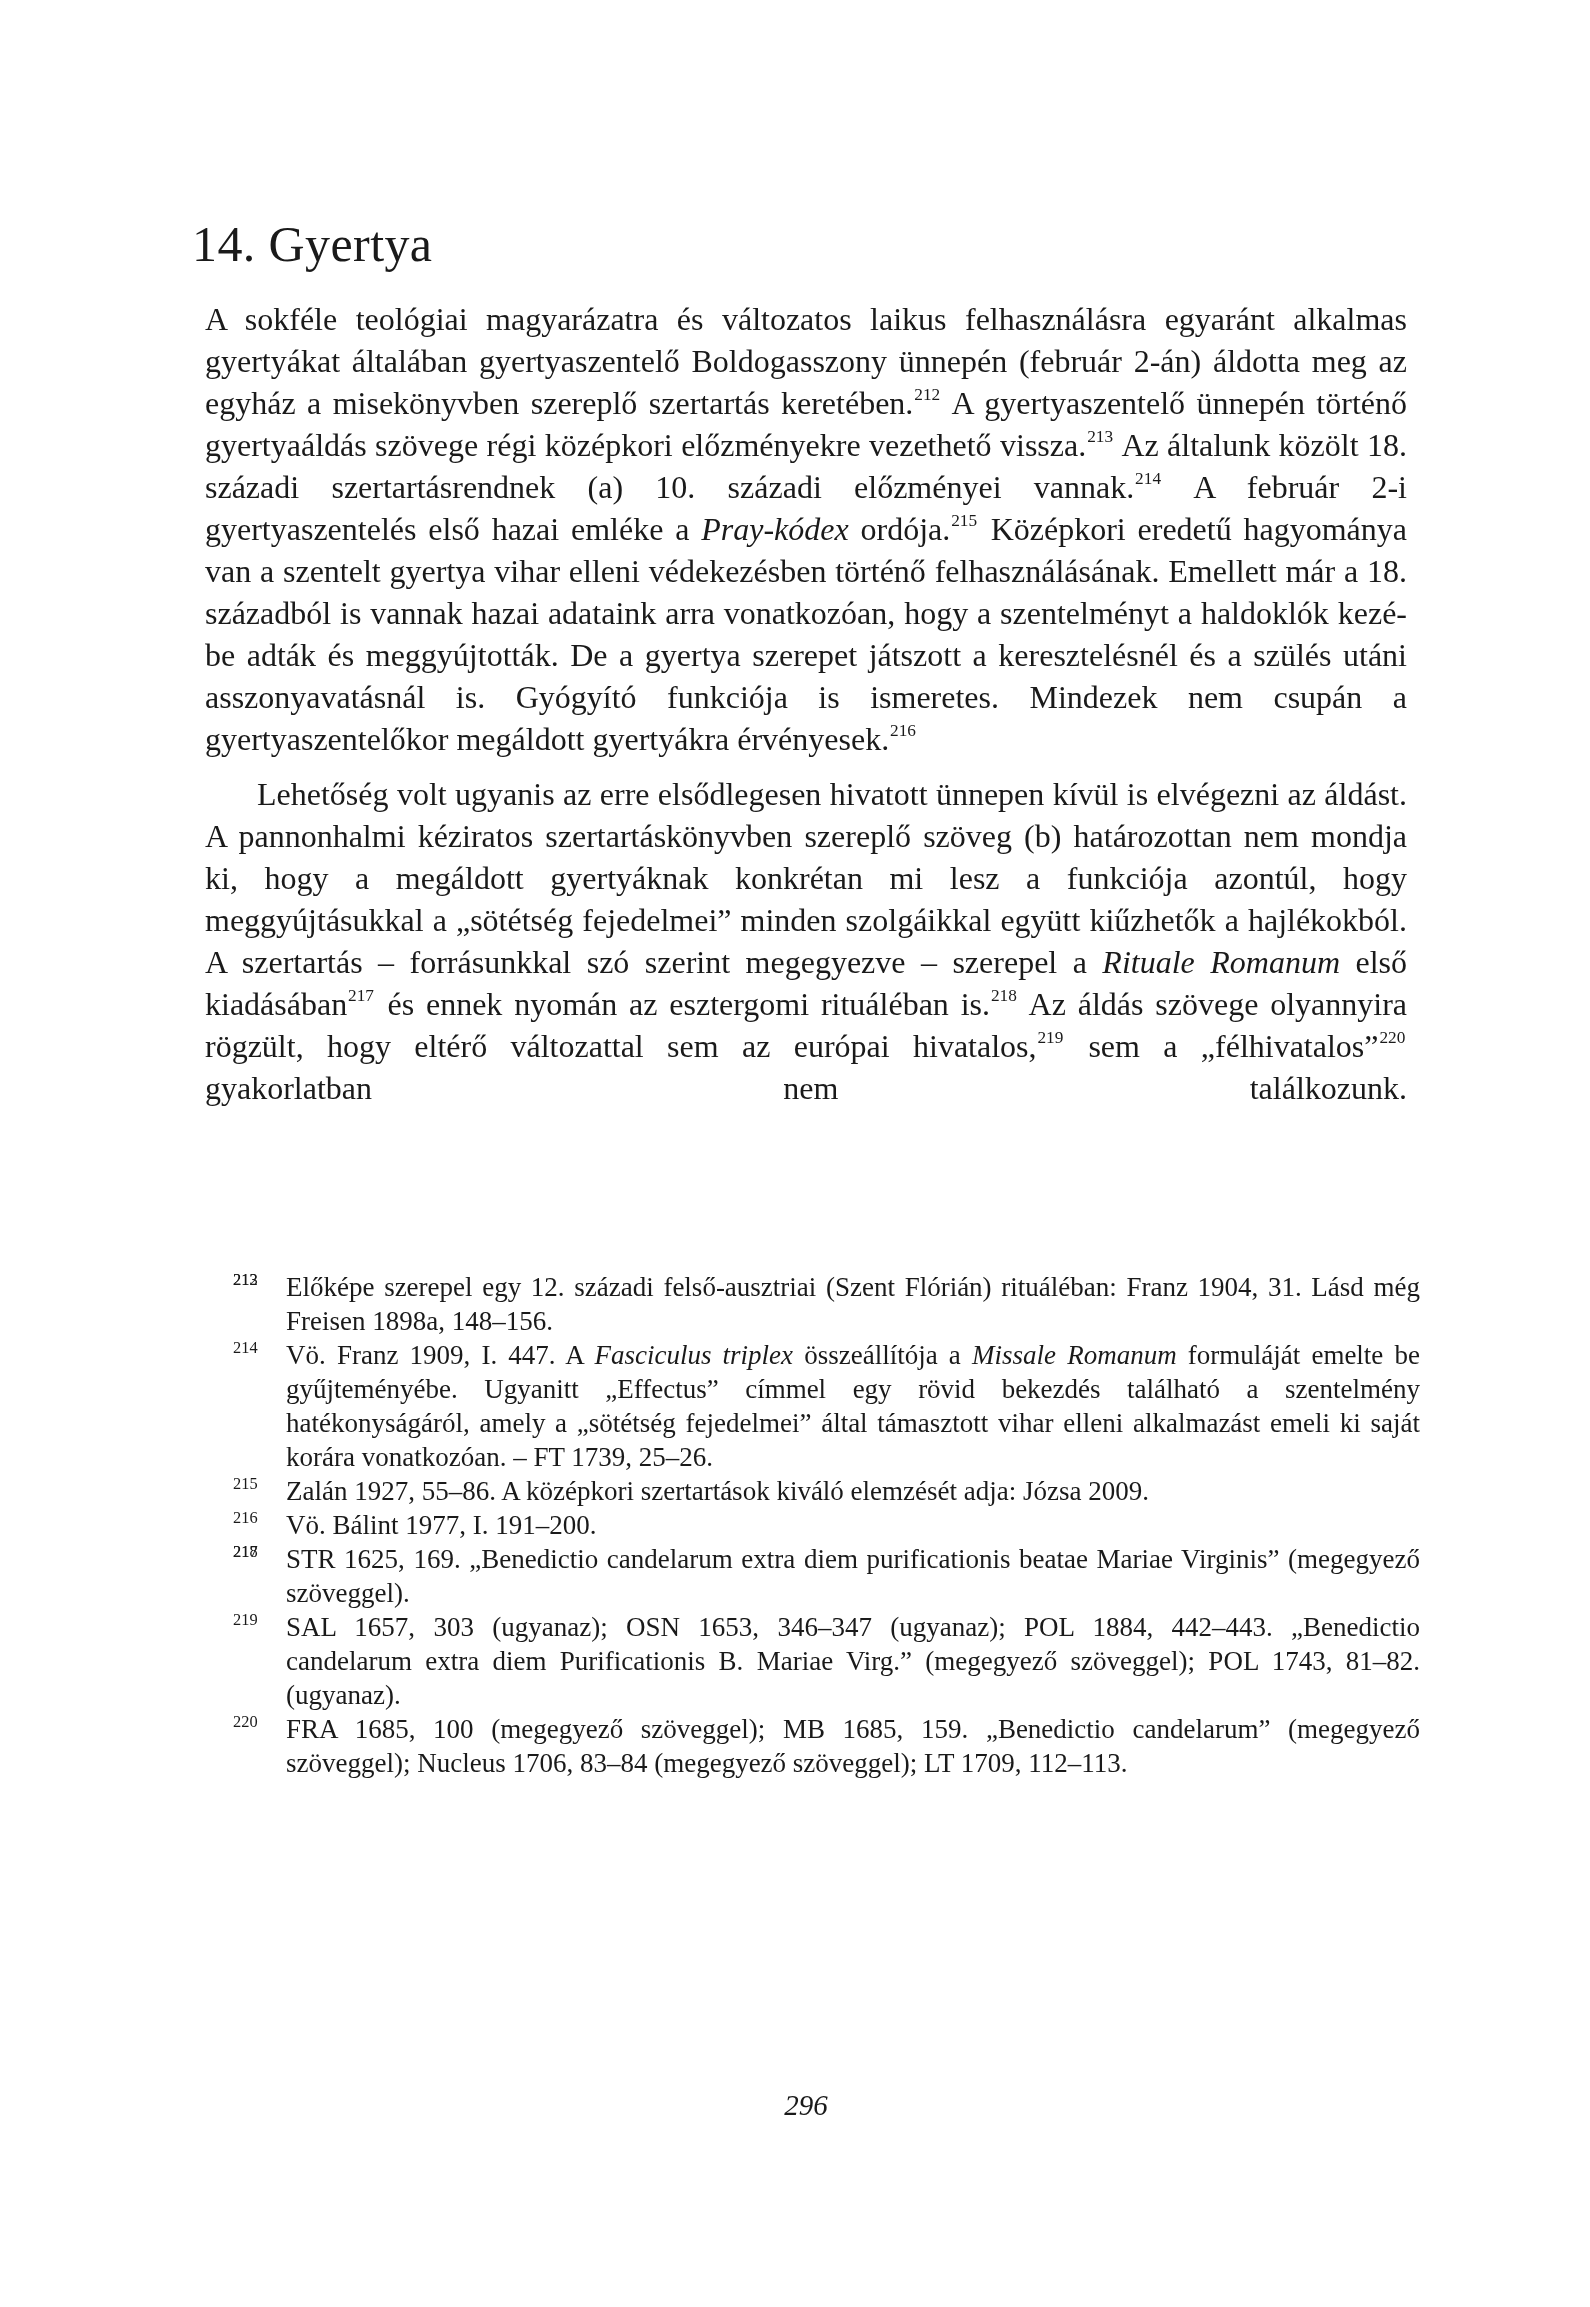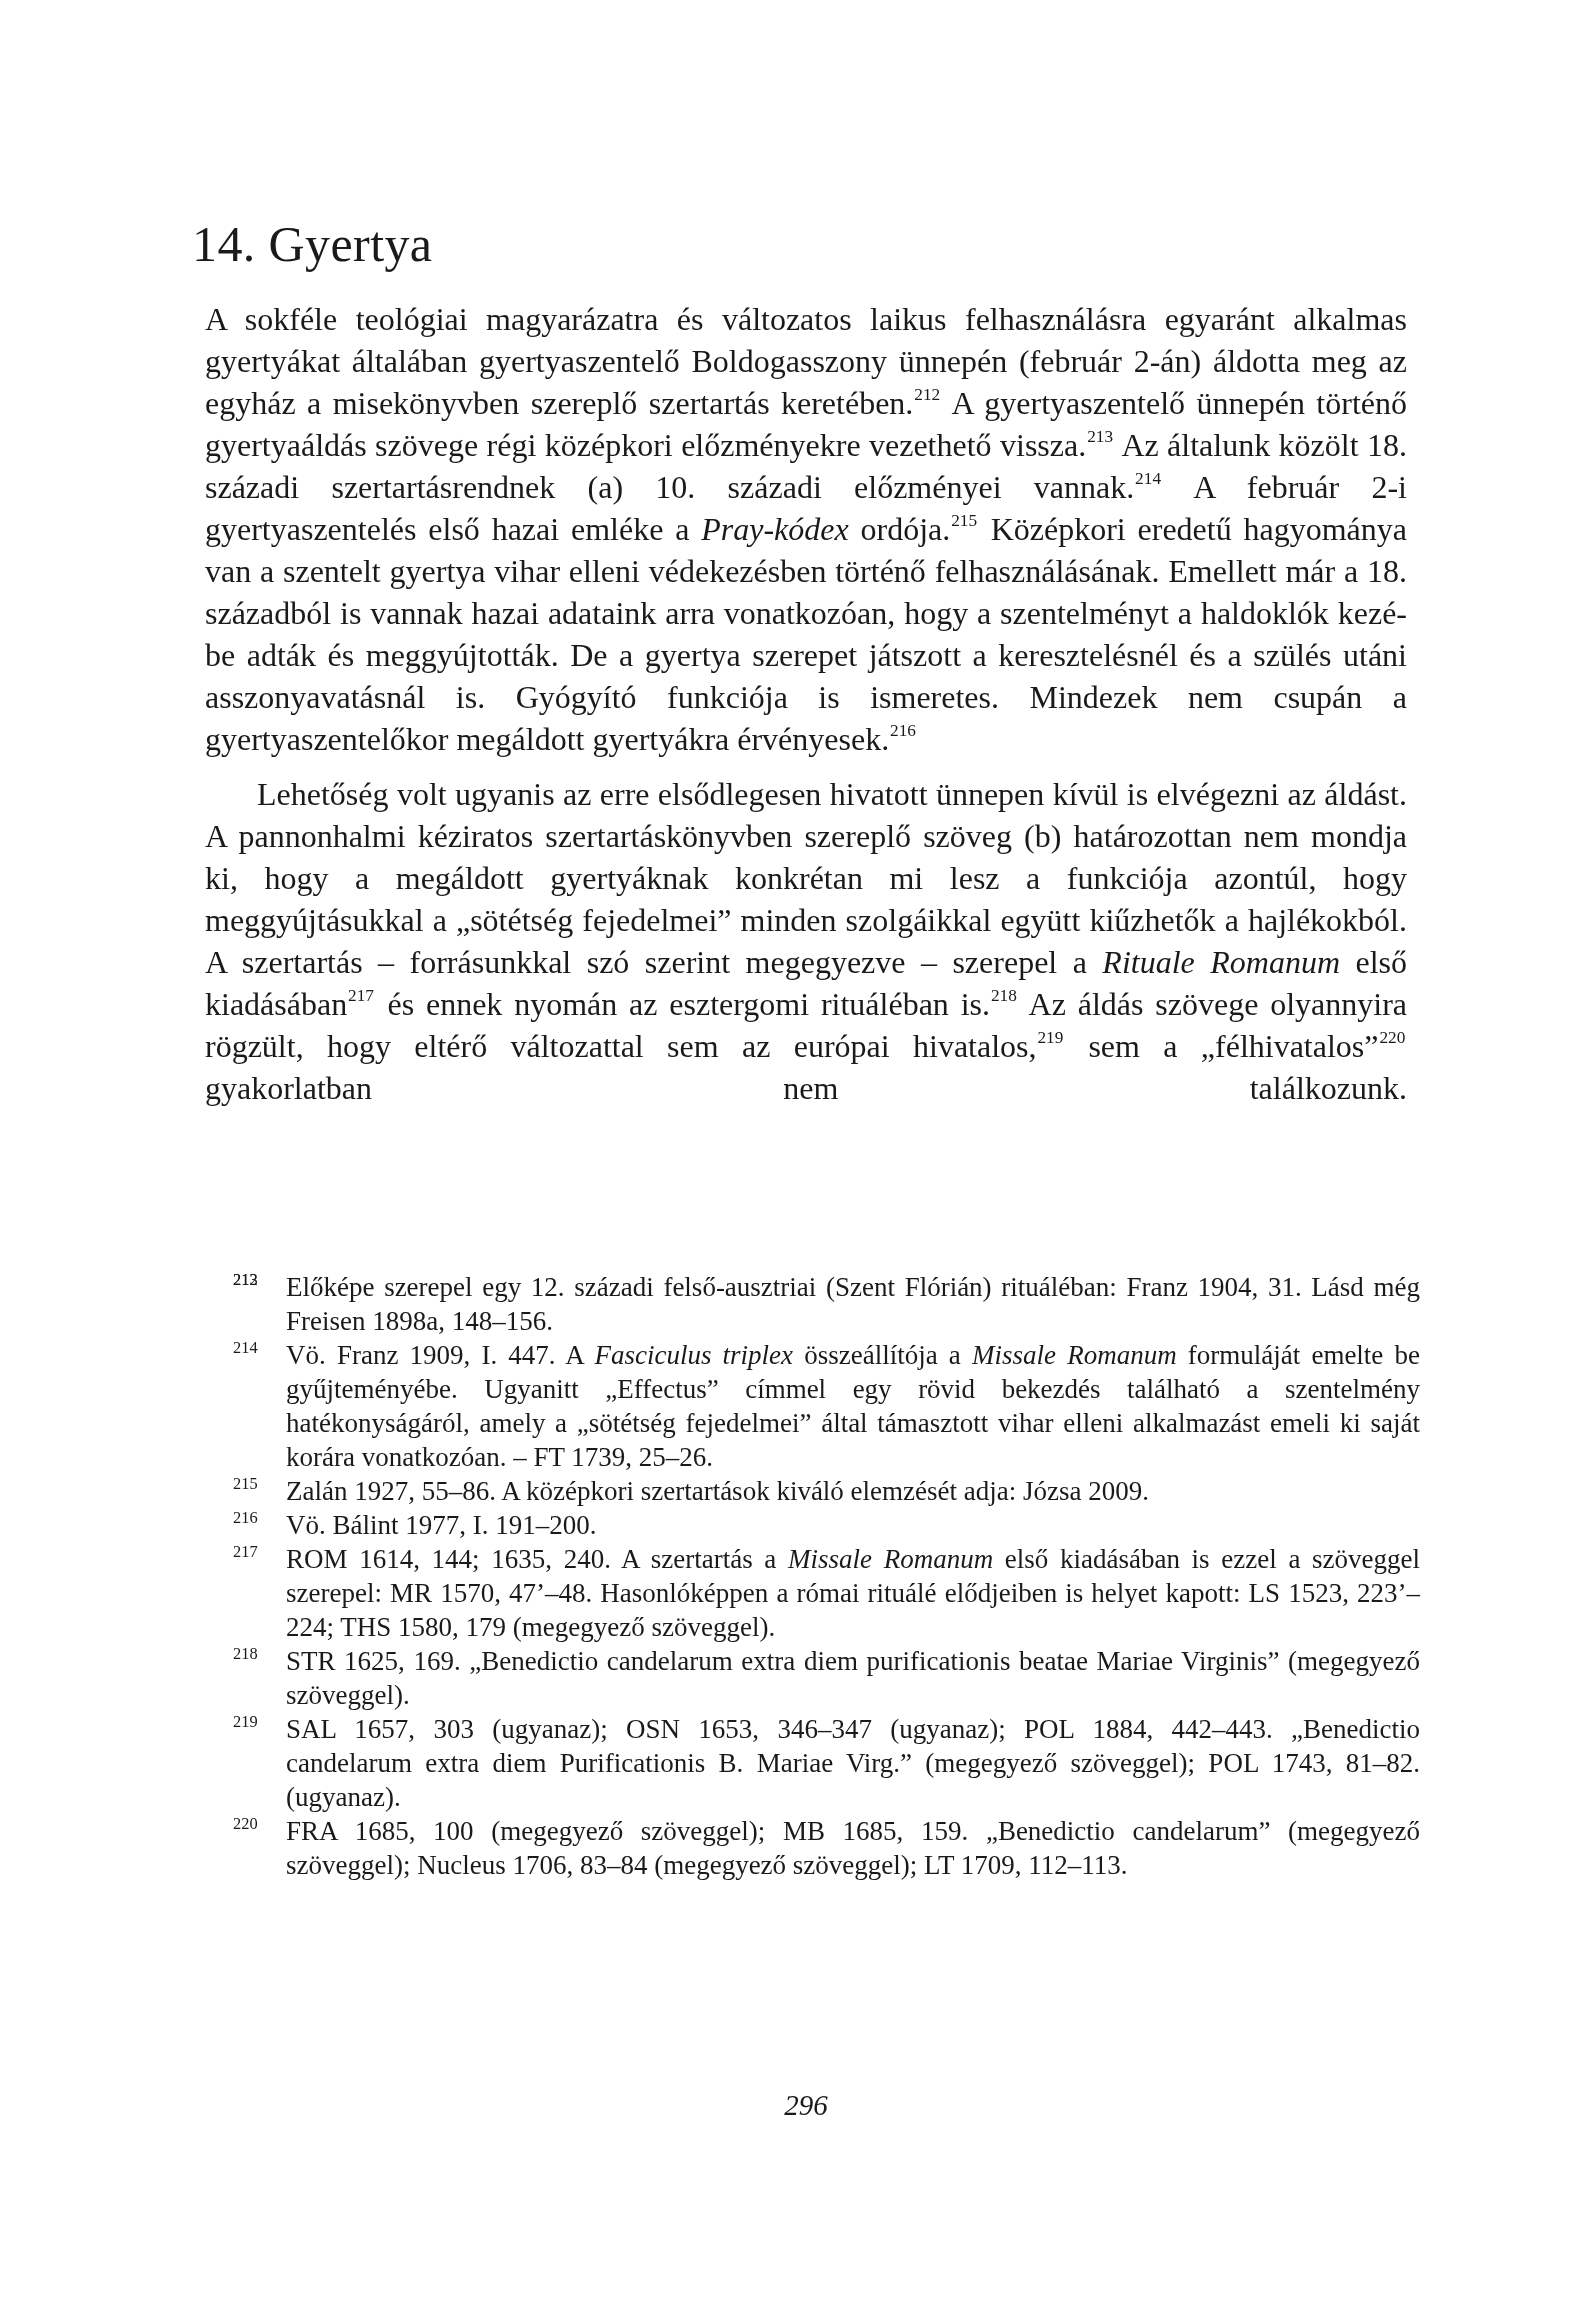--- a/index.html
+++ b/index.html
@@ -32,21 +32,21 @@
     <p>A sokféle teológiai magyarázatra és változatos laikus felhasználásra egyaránt al­kalmas gyertyákat általában gyertyaszentelő Boldogasszony ünnepén (február 2-án) áldotta meg az egyház a misekönyvben szereplő szertartás keretében.<sup class="fnref">212</sup> A gyertyaszentelő ünnepén történő gyertyaáldás szövege régi középkori előzmé­nyekre vezethető vissza.<sup class="fnref">213</sup> Az általunk közölt 18. századi szertartásrendnek (a) 10. századi előzményei vannak.<sup class="fnref">214</sup> A február 2-i gyertyaszentelés első hazai emléke a <em>Pray-kódex</em> ordója.<sup class="fnref">215</sup> Középkori eredetű hagyománya van a szentelt gyertya vihar elleni védekezésben történő felhasználásának. Emellett már a 18. századból is vannak hazai adataink arra vonatkozóan, hogy a szentelményt a haldoklók kezé­be adták és meggyújtották. De a gyertya szerepet játszott a keresztelésnél és a szülés utáni asszonyavatásnál is. Gyógyító funkciója is ismeretes. Mindezek nem csupán a gyertyaszentelőkor megáldott gyertyákra érvényesek.<sup class="fnref">216</sup></p>
     <p class="indent last-justified">Lehetőség volt ugyanis az erre elsődlegesen hivatott ünnepen kívül is elvégez­ni az áldást. A pannonhalmi kéziratos szertartáskönyvben szereplő szöveg (b) ha­tározottan nem mondja ki, hogy a megáldott gyertyáknak konkrétan mi lesz a funkciója azontúl, hogy meggyújtásukkal a „sötétség fejedelmei” minden szolgá­ikkal együtt kiűzhetők a hajlékokból. A szertartás – forrásunkkal szó szerint meg­egyezve – szerepel a <em>Rituale Romanum</em> első kiadásában<sup class="fnref">217</sup> és ennek nyomán az esz­tergomi rituáléban is.<sup class="fnref">218</sup> Az áldás szövege olyannyira rögzült, hogy eltérő változat­tal sem az európai hivatalos,<sup class="fnref">219</sup> sem a „félhivatalos”<sup class="fnref">220</sup> gyakorlatban nem találkozunk.</p>
   </div>
 
   <div class="footnotes">
       <div class="fn"><span class="fn-num">212</span></div>
       <div class="fn"><span class="fn-num">213</span><span>Előképe szerepel egy 12. századi felső-ausztriai (Szent Flórián) rituáléban: Franz 1904, 31. Lásd még Freisen 1898a, 148–156.</span></div>
       <div class="fn"><span class="fn-num">214</span><span>Vö. Franz 1909, I. 447. A <em>Fasciculus triplex</em> összeállítója a <em>Missale Romanum</em> formuláját emelte be gyűjteményébe. Ugyanitt „Effectus” címmel egy rövid bekezdés található a szentelmény hatékonyságáról, amely a „sötétség fejedelmei” által támasztott vihar el­leni alkalmazást emeli ki saját korára vonatkozóan. – FT 1739, 25–26.</span></div>
       <div class="fn"><span class="fn-num">215</span><span>Zalán 1927, 55–86. A középkori szertartások kiváló elemzését adja: Józsa 2009.</span></div>
       <div class="fn"><span class="fn-num">216</span><span>Vö. Bálint 1977, I. 191–200.</span></div>
-      <div class="fn"><span class="fn-num">217</span><span>ROM 1614, 144; 1635, 240. A szertartás a <em>Missale Romanum</em> első kiadásában is ezzel a szöveggel szerepel: MR 1570, 47’–48. Hasonlóképpen a római rituálé elődjeiben is he­lyet kapott: LS 1523, 223’–224; THS 1580, 179 (megegyező szöveggel).</span></div>
+      <div class="fn"><span class="fn-num">217</span></div>
       <div class="fn"><span class="fn-num">218</span><span>STR 1625, 169. „Benedictio candelarum extra diem purificationis beatae Mariae Virginis” (megegyező szöveggel).</span></div>
       <div class="fn"><span class="fn-num">219</span><span>SAL 1657, 303 (ugyanaz); OSN 1653, 346–347 (ugyanaz); POL 1884, 442–443. „Benedictio candelarum extra diem Purificationis B. Mariae Virg.” (megegyező szöveg­gel); POL 1743, 81–82. (ugyanaz).</span></div>
       <div class="fn"><span class="fn-num">220</span><span>FRA 1685, 100 (megegyező szöveggel); MB 1685, 159. „Benedictio candelarum” (meg­egyező szöveggel); Nucleus 1706, 83–84 (megegyező szöveggel); LT 1709, 112–113.</span></div>
     </div>
 
   <div class="page-number">296</div>
 </div>
 
 
 </body></html>

